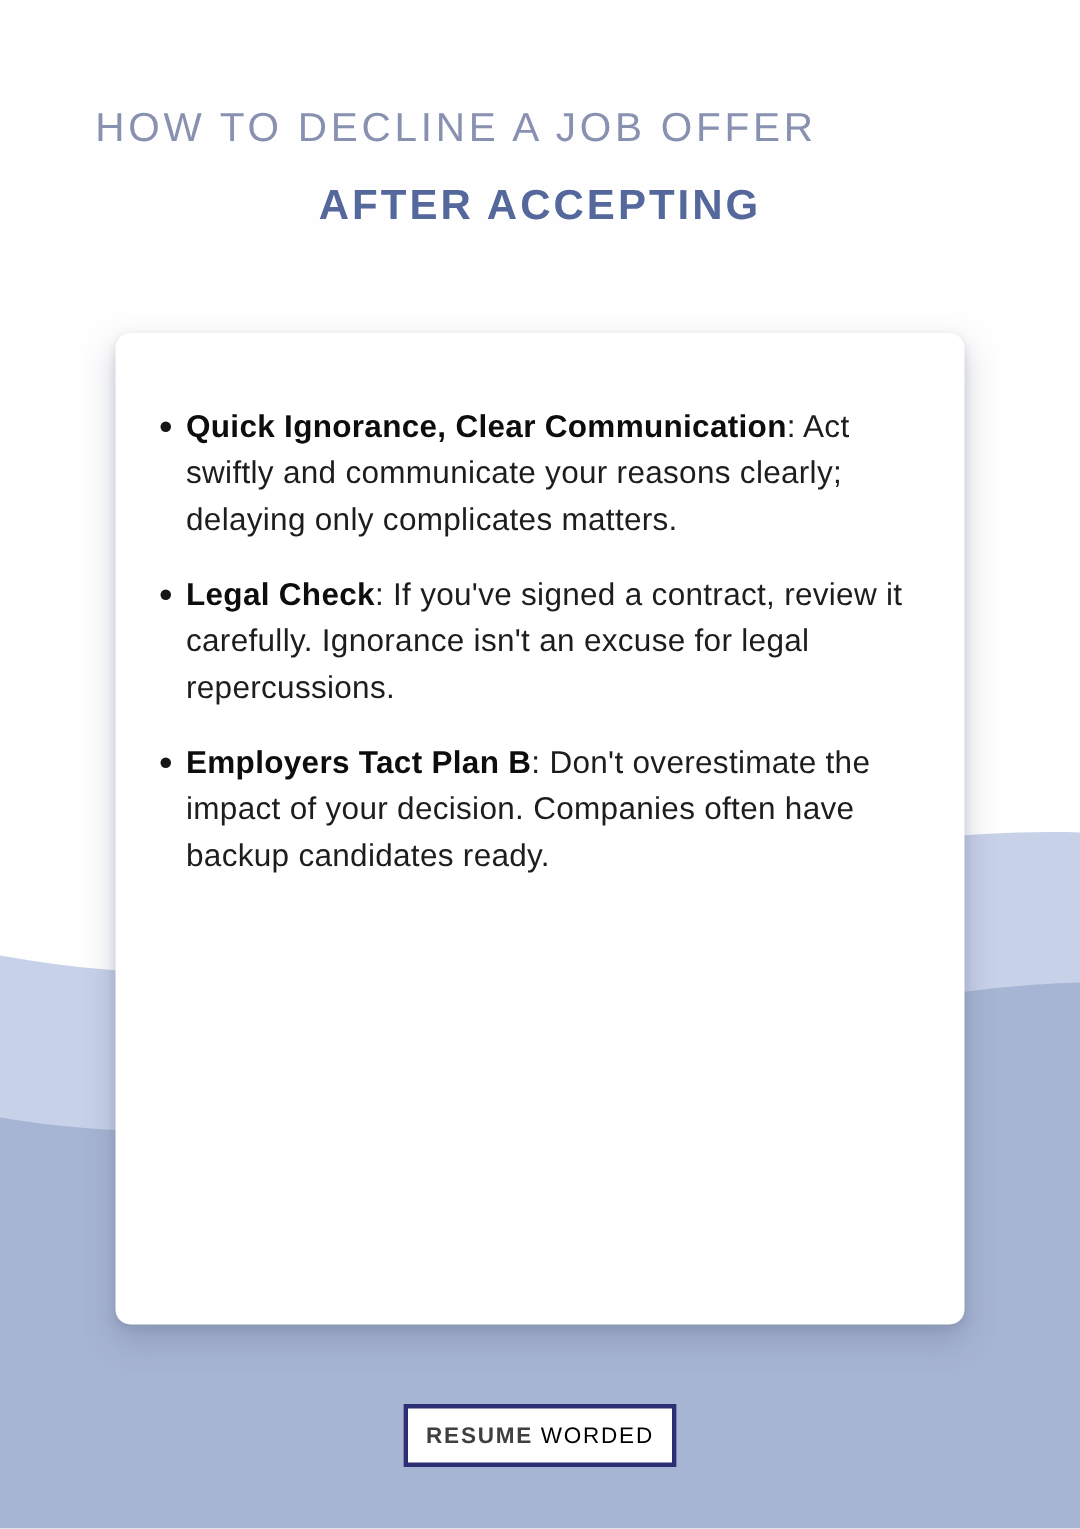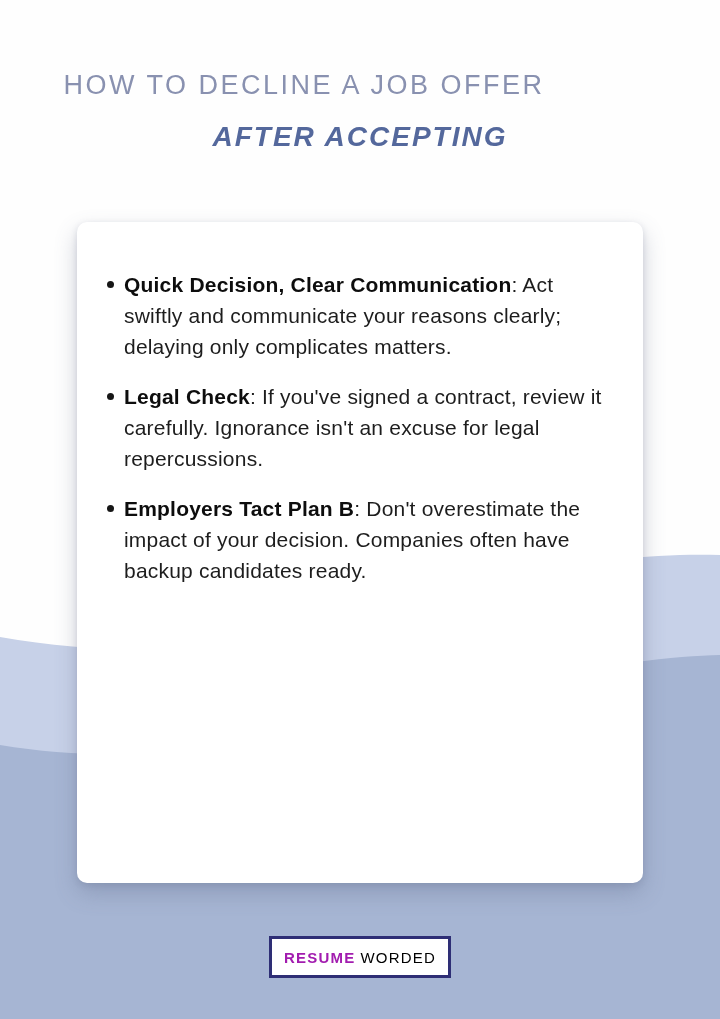--- a/index.html
+++ b/index.html
@@ -19,21 +19,21 @@
     text-align:center;
   }
   .title-line1{
     position:absolute;left:0;top:70px;width:608px;
     font-size:27px;font-weight:400;letter-spacing:2.5px;
     color:#8991b0;white-space:nowrap;text-align:center;
   }
   .title-line2{
     position:absolute;left:0;top:121px;width:720px;
     font-size:28px;font-weight:700;letter-spacing:2px;
-    color:#54689c;white-space:nowrap;text-align:center;font-style:italic;
+    color:#54689c;white-space:nowrap;text-align:center;
   }
   .card{
     position:absolute;left:77px;top:222px;width:566px;height:661px;
     box-sizing:border-box;
     background:#ffffff;
     border-radius:10px;
     box-shadow:0 10px 22px rgba(90,100,130,0.30), 0 2px 6px rgba(90,100,130,0.18);
     padding:47px 26px 0 30px;
     z-index:2;
   }
@@ -58,41 +58,41 @@
   .badge{
     position:absolute;left:50%;top:936px;transform:translateX(-50%);
     width:182px;height:42px;box-sizing:border-box;
     background:#ffffff;
     border:3px solid #2e2e75;
     display:flex;align-items:center;justify-content:center;
     gap:5px;
     z-index:2;
     font-size:15px;letter-spacing:1.2px;white-space:nowrap;
   }
-  .brand-primary{font-weight:700;color:#a21caf;}
+  .brand-primary{font-weight:700;color:#404040;}
   .brand-secondary{font-weight:400;color:#000000;}
 </style>
 </head>
 <body>
 
 <svg class="bg-waves" viewBox="0 0 720 1019" preserveAspectRatio="none" aria-hidden="true">
   <path d="M0,637 C150,664 310,646 440,600 C550,561 650,553 720,555 L720,1019 L0,1019 Z" fill="#c7d1e8"></path>
   <path d="M0,745 C170,774 350,728 495,690 C595,664 675,656 720,655 L720,1019 L0,1019 Z" fill="#a6b5d3"></path>
 </svg>
 
 <div class="header">
   <div class="title-line1">HOW TO DECLINE A JOB OFFER</div>
   <div class="title-line2">AFTER ACCEPTING</div>
 </div>
 
 <div class="card">
   <ul class="tips-list">
     <li>
       <span class="dot"></span>
-      <span><b>Quick Decision, Clear Communication</b><span>: Act swiftly and communicate your reasons clearly; delaying only complicates matters.</span></span>
+      <span><b>Quick Ignorance, Clear Communication</b><span>: Act swiftly and communicate your reasons clearly; delaying only complicates matters.</span></span>
     </li>
     <li>
       <span class="dot"></span>
       <span><b>Legal Check</b><span>: If you've signed a contract, review it carefully. Ignorance isn't an excuse for legal repercussions.</span></span>
     </li>
     <li>
       <span class="dot"></span>
       <span><b>Employers Tact Plan B</b><span>: Don't overestimate the impact of your decision. Companies often have backup candidates ready.</span></span>
     </li>
   </ul>

